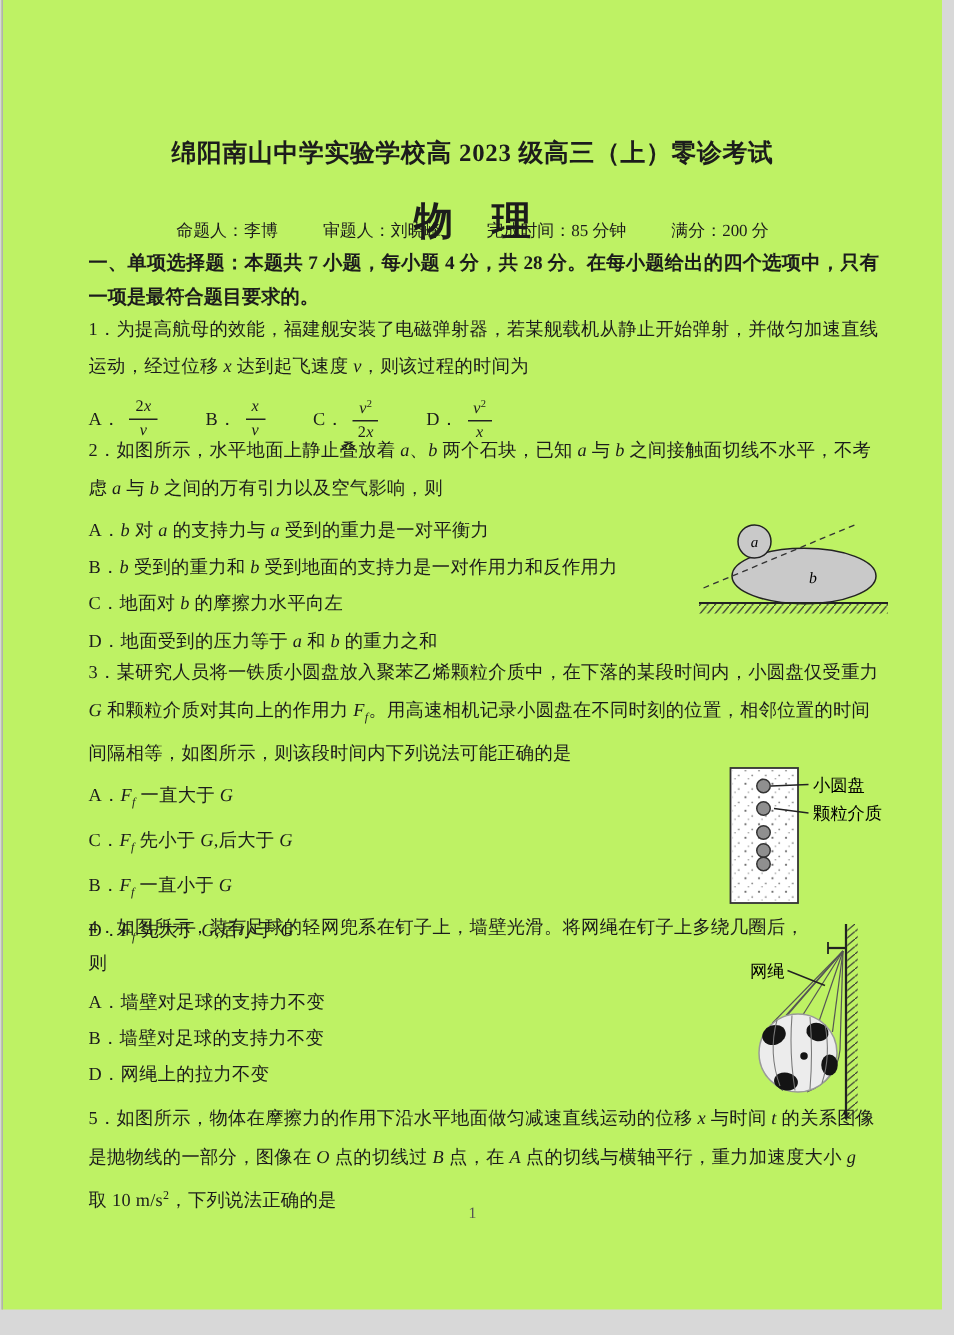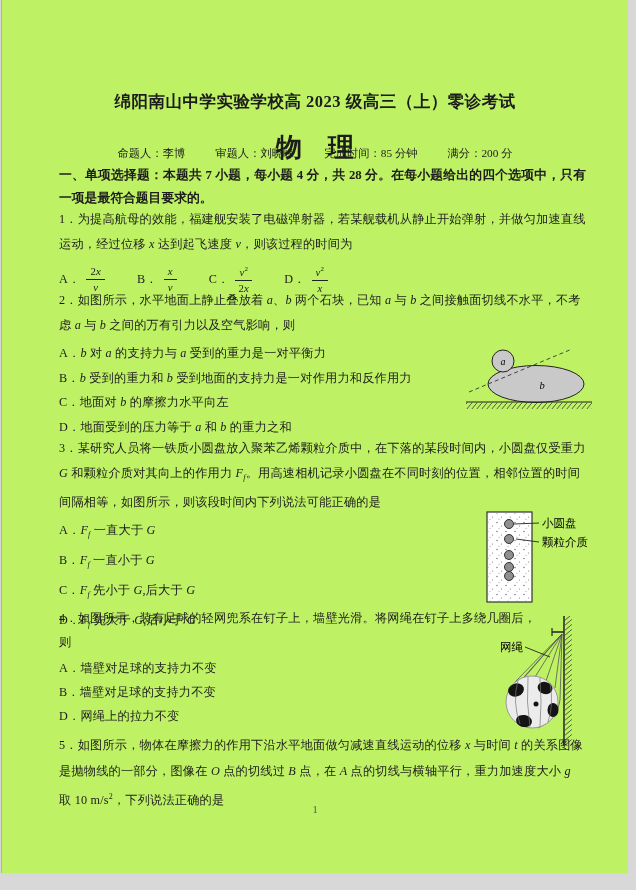--- a/index.html
+++ b/index.html
@@ -121,22 +121,22 @@
       <line x1="0" y1="58" x2="126" y2="58" stroke="#222" stroke-width="1.2"></line>
       <rect x="0" y="58.5" width="126" height="6.5" fill="url(#hatchGround)"></rect>
       <text x="37" y="20.5" font-size="10" font-style="italic" text-anchor="middle">a</text>
       <text x="76" y="44.5" font-size="10.5" font-style="italic" text-anchor="middle">b</text>
     </svg>
 
     <div class="question q3">
       <div class="stem">3．某研究人员将一铁质小圆盘放入聚苯乙烯颗粒介质中，在下落的某段时间内，小圆盘仅受重力 <i>G</i> 和颗粒介质对其向上的作用力 <i>F</i><sub><i>f</i></sub>。用高速相机记录小圆盘在不同时刻的位置，相邻位置的时间间隔相等，如图所示，则该段时间内下列说法可能正确的是</div>
       <div class="options">
         <div class="option">A．<i>F</i><sub><i>f</i></sub> 一直大于 <i>G</i></div>
+        <div class="option">C．<i>F</i><sub><i>f</i></sub> 先小于 <i>G</i>,后大于 <i>G</i></div>
         <div class="option">B．<i>F</i><sub><i>f</i></sub> 一直小于 <i>G</i></div>
-        <div class="option">C．<i>F</i><sub><i>f</i></sub> 先小于 <i>G</i>,后大于 <i>G</i></div>
         <div class="option">D．<i>F</i><sub><i>f</i></sub> 先大于 <i>G</i>,后小于 <i>G</i></div>
       </div>
     </div>
 
     <svg class="fig fig3" width="150" height="93" viewBox="0 0 150 93">
       <defs>
         <pattern id="dotsMedium" width="9" height="9" patternUnits="userSpaceOnUse">
           <circle cx="2" cy="2.5" r="0.7" fill="#666"></circle>
           <circle cx="6.5" cy="6" r="0.6" fill="#777"></circle>
           <circle cx="4" cy="8.2" r="0.5" fill="#888"></circle>

